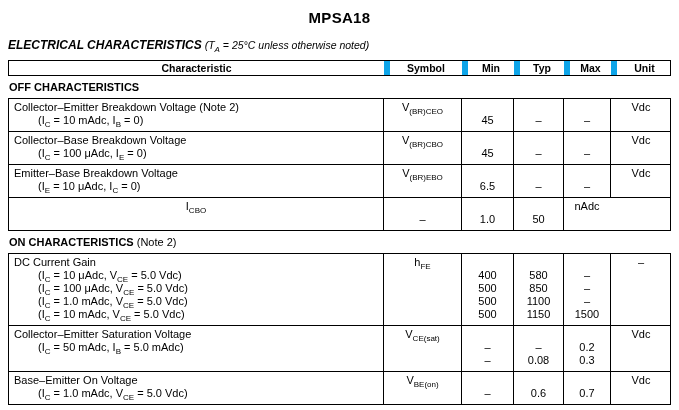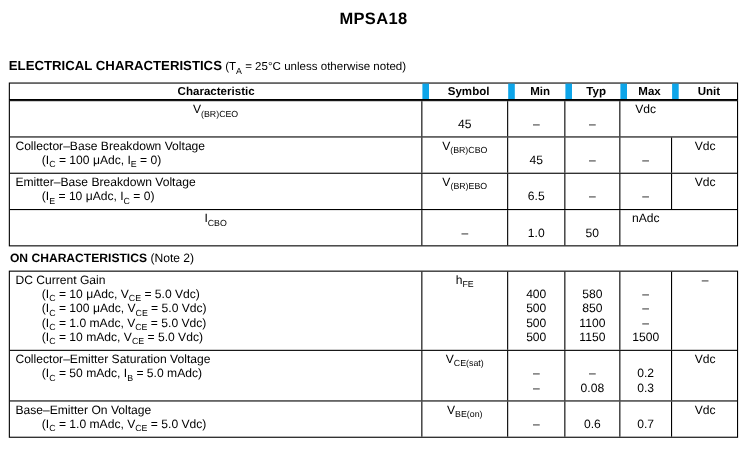--- a/index.html
+++ b/index.html
@@ -17,23 +17,24 @@
     line-height:0;
   }
   .page-title{
     text-align:center;
     font-weight:bold;
     font-size:15px;
     padding-top:9px;
     letter-spacing:0.3px;
   }
   .section-heading{
-    margin:27px 0 0 8px;
+    margin:12px 0 0 8px;
     font-size:10.5px;
     white-space:nowrap;
+    font-style:italic;
   }
   .section-heading .hd-bold{
     font-weight:bold;
     font-size:12px;
   }
   .etable{
     margin:8px 0 0 8px;
     width:663px;
     font-size:11px;
     line-height:13px;
@@ -93,22 +94,27 @@
 <div class="etable">
   <div class="header-row">
     <div class="header-cell">Characteristic</div>
     <div class="header-cell">Symbol</div>
     <div class="header-cell">Min</div>
     <div class="header-cell">Typ</div>
     <div class="header-cell">Max</div>
     <div class="header-cell">Unit</div>
   </div>
   <div>
+      <div class="group-label"><div class="gl-name" style="display: inline;">OFF CHARACTERISTICS</div></div>
       <div class="group-box">
         <div class="trow">
+          <div class="cell char">
+            <div>Collector–Emitter Breakdown Voltage (Note 2)</div>
+            <div class="cond">(I<sub>C</sub> = 10 mAdc, I<sub>B</sub> = 0)</div>
+          </div>
           <div class="cell center">V<sub>(BR)CEO</sub></div>
           <div class="cell center vals">
             <div>45</div>
           </div>
           <div class="cell center vals">
             <div>–</div>
           </div>
           <div class="cell center vals">
             <div>–</div>
           </div>

